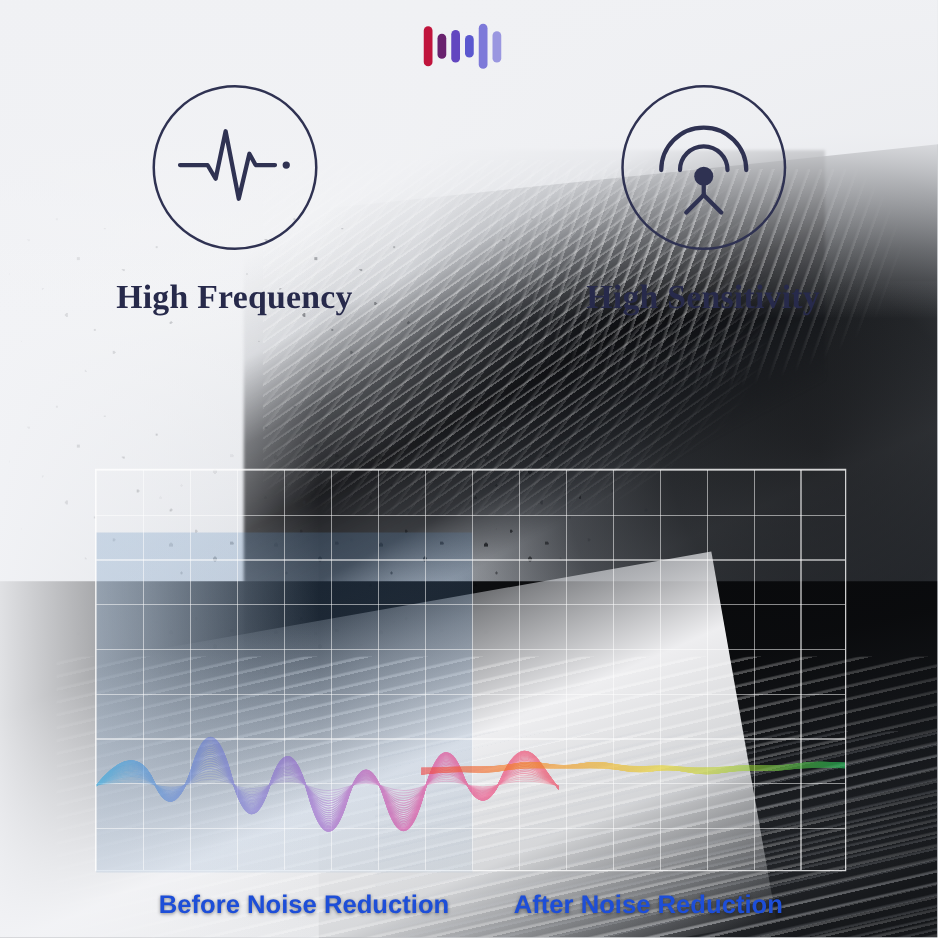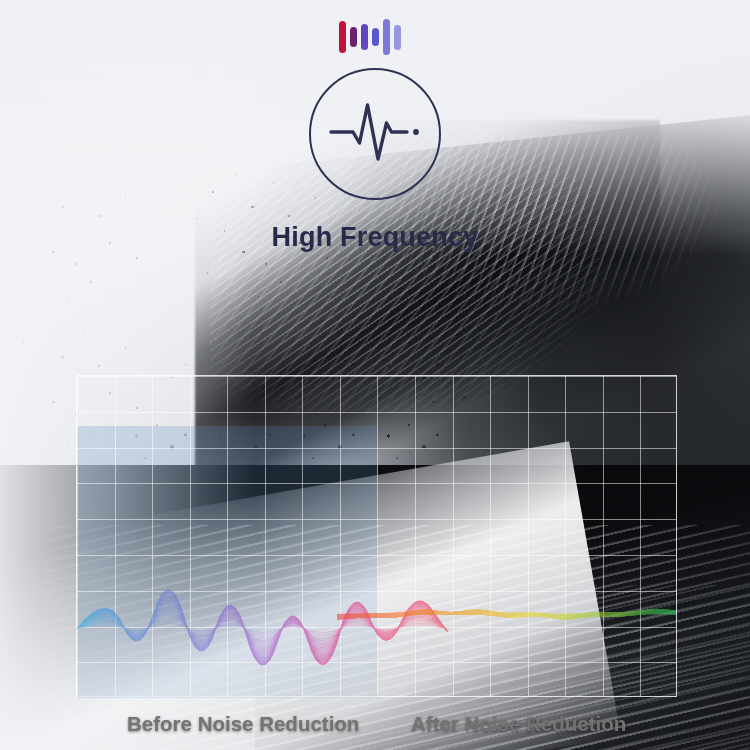--- a/index.html
+++ b/index.html
@@ -122,21 +122,21 @@
   .left-veil{
     position:absolute;left:0;top:0;width:34%;height:100%;
     background:linear-gradient(to right, rgba(242,243,246,.92) 0%, rgba(242,243,246,.55) 46%, rgba(242,243,246,0) 100%);
   }
 
   
   .logo{position:absolute;left:339px;top:18px;width:72px;height:38px;display:flex;align-items:center;gap:4px;}
   .logo .bar{width:7px;border-radius:4px;}
 
   .features{position:absolute;left:0;top:68px;width:750px;display:flex;}
-  .feature{flex:1;display:flex;flex-direction:column;align-items:center;}
+  .feature{flex:1;display:flex;flex-direction:column;align-items:center;font-family:Liberation Serif, serif;}
   .circle{
     width:132px;height:132px;border-radius:50%;
     border:2px solid #2f3252;
     display:flex;align-items:center;justify-content:center;
     box-sizing:border-box;
   }
   .feature-label{
     margin-top:22px;font-size:27px;font-weight:700;color:#272a4b;
     letter-spacing:.2px;white-space:nowrap;
   }
@@ -155,21 +155,21 @@
   }
   .blue-tint{
     position:absolute;left:0;top:50px;width:301px;height:272px;
     background:linear-gradient(160deg, rgba(96,142,190,.26) 0%, rgba(78,124,176,.20) 55%, rgba(120,160,200,.10) 100%);
   }
   .wavewrap{position:absolute;inset:0;overflow:hidden;}
   .wavewrap svg{position:absolute;left:0;top:0;}
 
   .captions{position:absolute;left:0;top:712px;width:750px;}
   .caption{
-    position:absolute;font-size:20.5px;font-weight:700;color:#737373;
+    position:absolute;font-size:20.5px;font-weight:700;color:#1d4ed8;
     white-space:nowrap;text-shadow:0 1px 3px rgba(0,0,0,.45);
   }
   .cap-before{left:127px;}
   .cap-after{left:411px;}
 </style>
 </head>
 <body>
 
 <div id="stage">
 
@@ -206,20 +206,35 @@
         <span>
           <svg width="92" height="72" viewBox="0 0 92 72" fill="none">
             <path d="M2 36 H24 L30.5 47 L38.5 9 L49 63 L57.5 27 L62.5 36 H78" stroke="#2f3252" stroke-width="3.4" stroke-linecap="round" stroke-linejoin="round"></path>
             <circle cx="87" cy="36" r="2.9" fill="#2f3252"></circle>
           </svg>
         </span>
       </div>
       <div class="feature-label">High Frequency</div>
     </div>
 
+    <div class="feature">
+      <div class="circle">
+        <span>
+          <svg width="84" height="84" viewBox="0 0 84 84" fill="none">
+            <path d="M8 46 A34 34 0 0 1 76 46" stroke="#2f3252" stroke-width="3.4" stroke-linecap="round"></path>
+            <path d="M23 46 A19 19 0 0 1 61 46" stroke="#2f3252" stroke-width="3.4" stroke-linecap="round"></path>
+            <circle cx="42" cy="51" r="7.6" fill="#2f3252"></circle>
+            <path d="M42 58 V66" stroke="#2f3252" stroke-width="3.4" stroke-linecap="round"></path>
+            <path d="M42 66 L28 80" stroke="#2f3252" stroke-width="3.4" stroke-linecap="round"></path>
+            <path d="M42 66 L56 80" stroke="#2f3252" stroke-width="3.4" stroke-linecap="round"></path>
+          </svg>
+        </span>
+      </div>
+      <div class="feature-label">High Sensitivity</div>
+    </div>
 
   </div>
 
   <div class="panel">
     <div class="blue-tint"></div>
     <div class="gridlines"></div>
 
     <div class="wavewrap">
       <svg width="601" height="322" viewBox="0 0 601 322">
         <defs>

